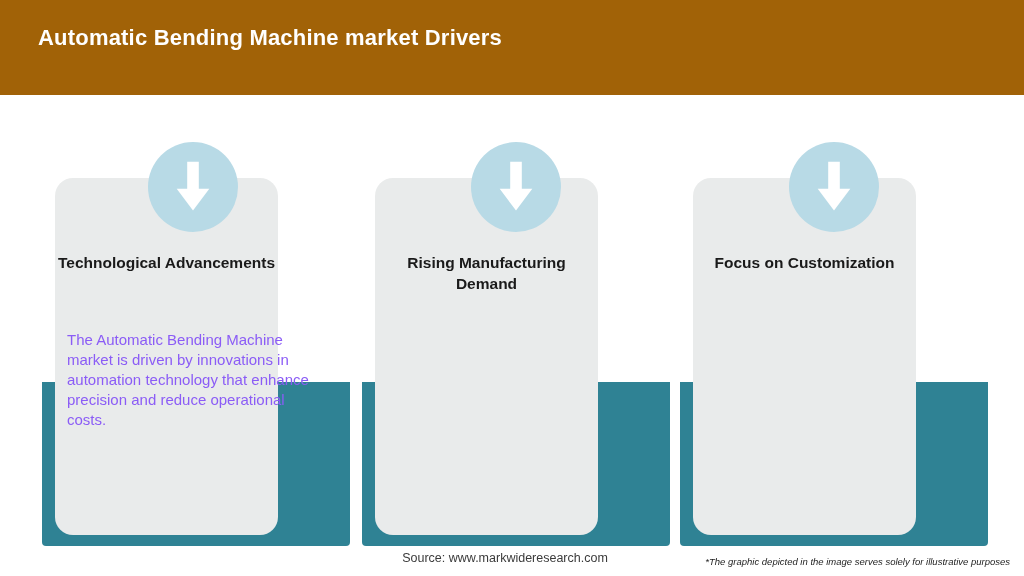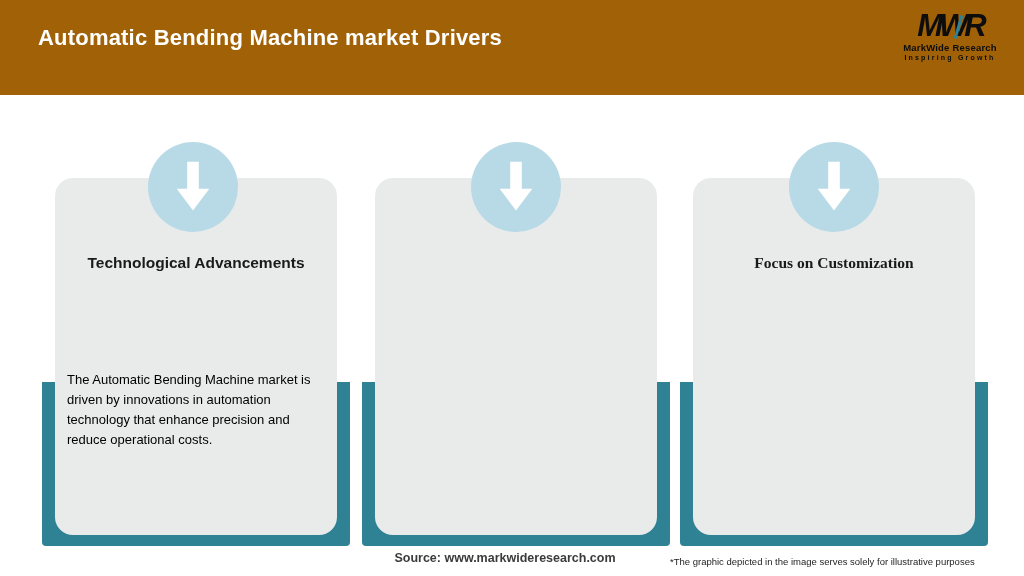--- a/index.html
+++ b/index.html
@@ -76,50 +76,49 @@
     background: #2f8294;
     border-radius: 0 0 4px 4px;
   }
   .frame-1 { left: 42px; }
   .frame-2 { left: 362px; }
   .frame-3 { left: 680px; }
 
   .card {
     position: absolute;
     top: 178px;
-    width: 282px;
+    width: 223px;
     height: 357px;
     background: #e9ebeb;
     border-radius: 18px;
   }
   .card-1 { left: 55px; }
   .card-2 { left: 375px; }
-  .card-3 { left: 693px; font-family: Liberation Serif, serif; }
+  .card-3 { left: 693px; }
 
   .card-title {
     position: absolute;
     top: 74px;
     left: 0;
     width: 100%;
     text-align: center;
     font-size: 15.5px;
     font-weight: bold;
     color: #1a1a1a;
     line-height: 21px;
     white-space: pre-line;
   }
   .card-description {
     position: absolute;
     top: 152px;
     left: 12px;
     width: 248px;
-    font-size: 13px;
-    color: #000000;
+    font-size: 15px;
+    color: #8b5cf6;
     line-height: 20px;
-    margin-top: 40px;
   }
 
   
   .arrow-circle {
     position: absolute;
     top: 142px;
     width: 90px;
     height: 90px;
     background: #b8dae6;
     border-radius: 50%;
@@ -133,59 +132,55 @@
   .circle-3 { left: 789px; }
   .arrow-circle svg { display: block; }
 
   
   .source-text {
     position: absolute;
     left: 340px; top: 551px;
     width: 330px;
     text-align: center;
     font-size: 12.5px;
-    font-weight: bold;
+    font-weight: normal;
     color: #3b3b3b;
   }
   .disclaimer-text {
     position: absolute;
     right: 14px; top: 556px;
     width: 340px;
+    text-align: right;
     font-size: 9.5px;
     color: #1d1d1d;
+    font-style: italic;
   }
 </style>
 </head>
 <body>
 
 <div class="canvas">
 
   <div class="header">
     <div class="page-title">Automatic Bending Machine market Drivers</div>
 
-    <div class="logo">
-      <div class="logo-monogram">
-        <span>MWR</span>
-        <span class="logo-slash"></span>
-      </div>
-      <div class="logo-name">MarkWide Research</div>
-      <div class="logo-tagline">Inspiring Growth</div>
-    </div>
   </div>
 
   <div class="card-frame frame-1"></div>
   <div class="card-frame frame-2"></div>
   <div class="card-frame frame-3"></div>
 
   <div class="card card-1">
     <div class="card-title">Technological Advancements</div>
     <div class="card-description">The Automatic Bending Machine market is driven by innovations in automation technology that enhance precision and reduce operational costs.</div>
   </div>
 
   <div class="card card-2">
+    <div class="card-title">Rising Manufacturing
+Demand</div>
   </div>
 
   <div class="card card-3">
     <div class="card-title">Focus on Customization</div>
   </div>
 
   <div class="arrow-circle circle-1">
     <span>
       <svg width="44" height="58" viewBox="0 0 24 32">
         <polygon points="8.8,2 15.2,2 15.2,17 21,17 12,29 3,17 8.8,17" fill="#ffffff"></polygon>

